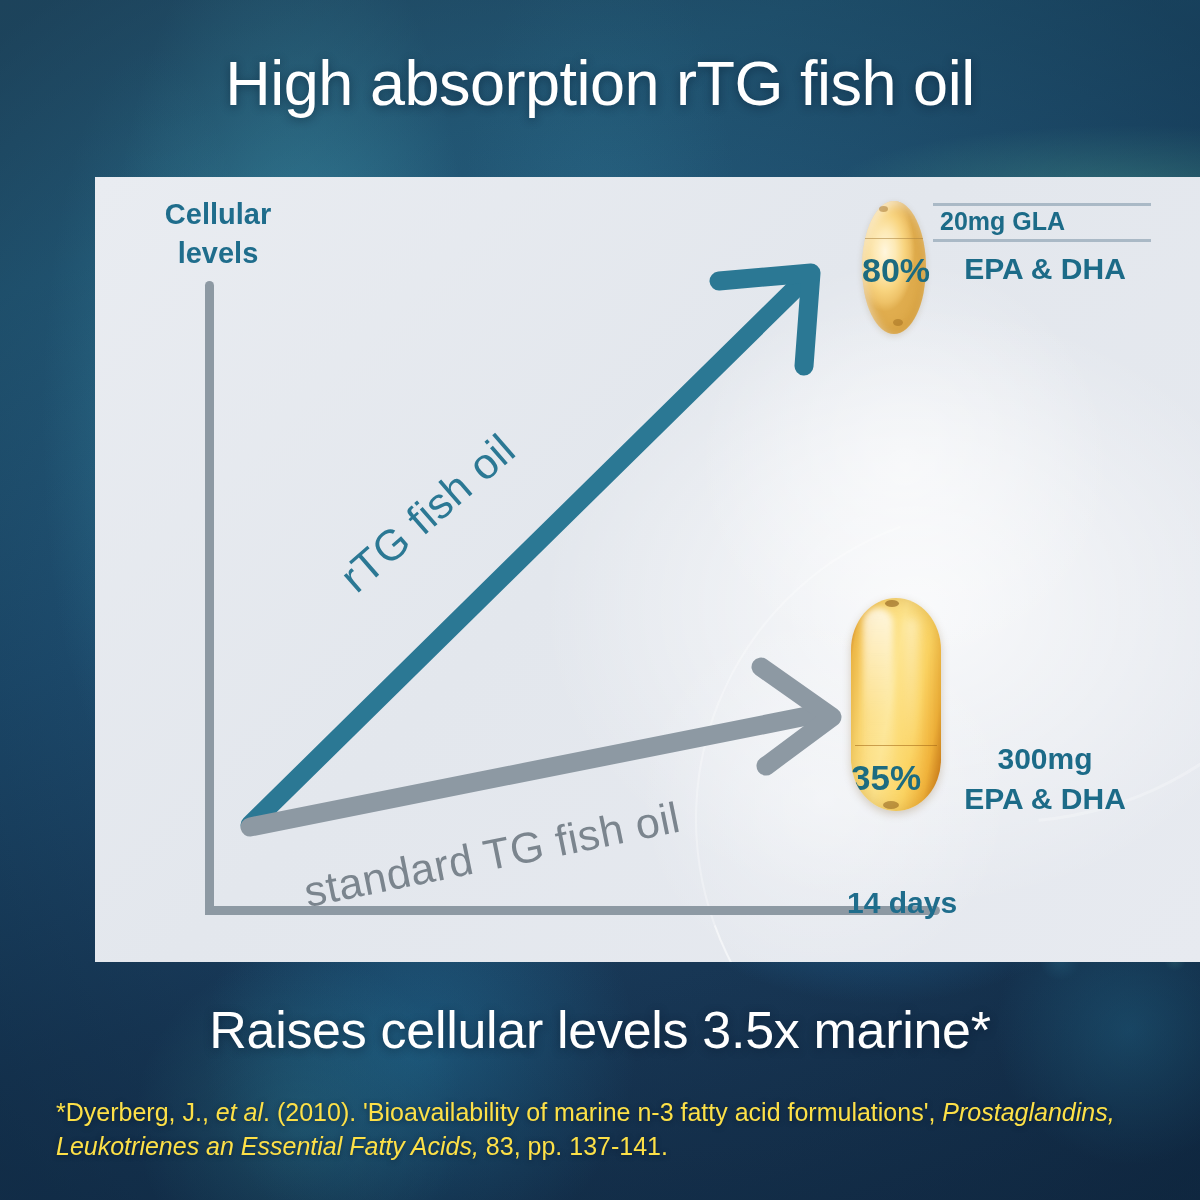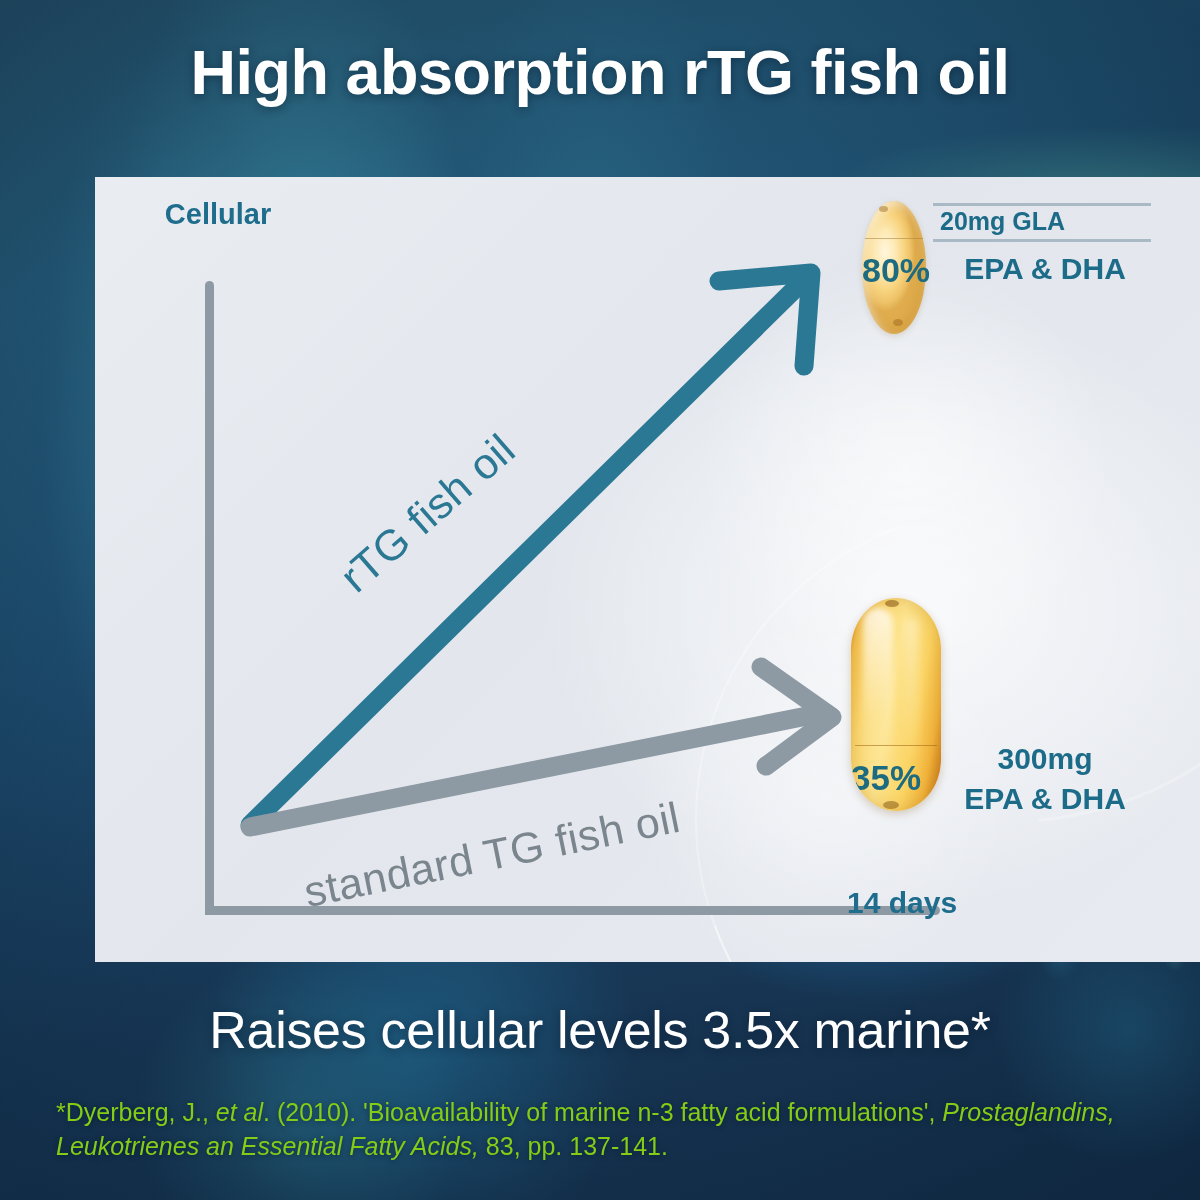--- a/index.html
+++ b/index.html
@@ -51,34 +51,34 @@
     background:
       radial-gradient(ellipse 420px 90px at 1130px 190px, rgba(120,240,190,.30), rgba(120,240,190,0) 72%),
       radial-gradient(ellipse 360px 70px at 1080px 230px, rgba(90,215,215,.22), rgba(90,215,215,0) 72%);
   }
   .bg-vig{
     background:radial-gradient(ellipse 900px 760px at 600px 600px, rgba(0,0,0,0) 40%, rgba(5,25,45,.40) 100%);
   }
 
   
   #headline{
-    position:absolute;left:0;top:36px;width:1200px;text-align:center;
-    color:#ffffff;font-size:63px;font-weight:bold;letter-spacing:-.5px;
+    position:absolute;left:0;top:47px;width:1200px;text-align:center;
+    color:#ffffff;font-size:63px;font-weight:normal;letter-spacing:-.5px;
     text-shadow:0 2px 10px rgba(0,20,40,.45);
   }
   
   #tagline{
     position:absolute;left:0;top:1000px;width:1200px;text-align:center;
     color:#ffffff;font-size:52px;font-weight:400;letter-spacing:-.3px;
     text-shadow:0 2px 10px rgba(0,20,40,.45);
   }
   
   #citation{
     position:absolute;left:56px;top:1096px;width:1090px;
-    color:#84cc16;font-size:25px;line-height:1.35;
+    color:#fde047;font-size:25px;line-height:1.35;
     text-shadow:0 1px 5px rgba(0,20,40,.5);
   }
   #citation i{font-style:italic;}
 
   
   #panel{
     position:absolute;left:95px;top:177px;width:1116px;height:785px;
     background:
       radial-gradient(ellipse 520px 420px at 820px 430px, rgba(255,255,255,.75), rgba(255,255,255,0) 72%),
       linear-gradient(135deg,#e9ecf1 0%,#e3e7ed 45%,#e7eaf0 100%);
@@ -191,20 +191,21 @@
   <div class="swirl sw1"></div>
   <div class="swirl sw2"></div>
   <div class="swirl sw3"></div>
   <div class="swirl sw4"></div>
 
   <div id="axis-corner"></div>
   <div id="axis-x"></div>
 
   <div class="axis-label" id="lbl-cellular">
     <div>Cellular</div>
+    <div>levels</div>
   </div>
   <div class="axis-label" id="lbl-days">14 days</div>
 
   <svg id="arrows" viewBox="0 0 1010 785">
     <g stroke="#2b7894" stroke-width="19" fill="none" stroke-linecap="round" stroke-linejoin="round">
       <line x1="155" y1="648" x2="712" y2="100"></line>
       <polyline points="624,104 716,96 709,189"></polyline>
     </g>
     <g stroke="#8d99a3" stroke-width="19" fill="none" stroke-linecap="round" stroke-linejoin="round">
       <line x1="155" y1="650" x2="722" y2="537"></line>

